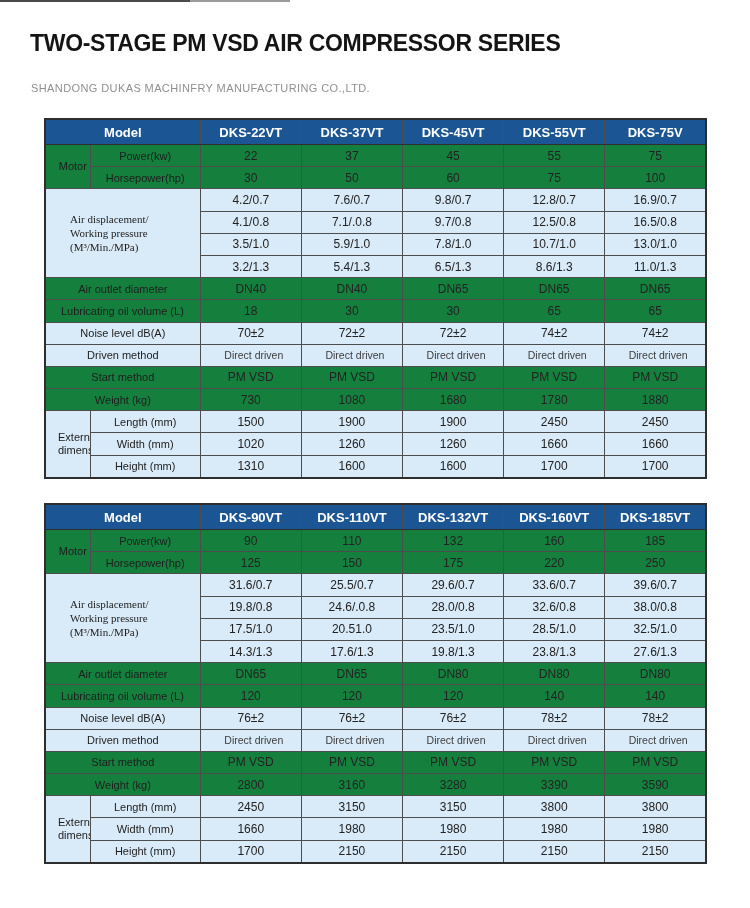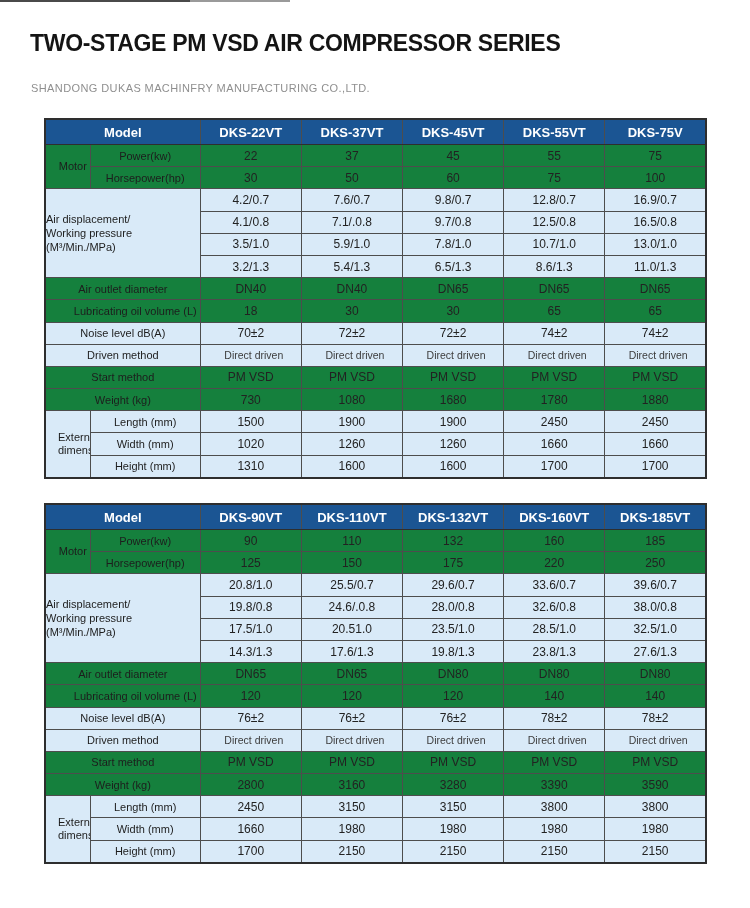--- a/index.html
+++ b/index.html
@@ -8,22 +8,22 @@
   .top-artifact2{position:absolute;top:0;left:190px;height:2px;width:100px;background:#9a9a9a;}
   .title{position:absolute;left:30px;top:30px;margin:0;font-size:23px;font-weight:700;letter-spacing:-0.3px;color:#141414;white-space:nowrap;}
   .subtitle{position:absolute;left:31px;top:82px;font-size:11px;letter-spacing:0.4px;color:#8f8f8f;white-space:nowrap;}
   table.spec{position:absolute;left:44px;width:663px;border-collapse:collapse;table-layout:fixed;border:2px solid #2e2e2e;background:#15803d;}
   table.spec th,table.spec td{border:1px solid #4d4d4d;text-align:center;vertical-align:middle;padding:0 2px;overflow:hidden;}
   table.spec thead th{background:#1b5593;color:#ffffff;font-size:13px;font-weight:700;height:24px;border-left:1px solid #dce8f4;border-top:1px solid #1b5593;border-bottom:1px solid #2e2e2e;}
   table.spec thead th:first-child{border-left:1px solid #1b5593;}
   table.spec tbody td{height:21.2px;font-size:12px;}
   table.spec tbody td.label,table.spec tbody td.group{font-size:11px;color:#1d1d1d;}
   table.spec tbody td.group{line-height:1.2;padding-left:12px;}
-  table.spec tbody td.label.left{text-align:left;padding-left:0;line-height:1.3;}
-  table.spec tbody td.label.right{text-align:right;padding-right:3px;}
+  table.spec tbody td.label.left{text-align:left;padding-left:24px;line-height:1.3;font-family:Liberation Serif, serif;}
+  table.spec tbody td.label.right{text-align:center;padding-right:3px;}
   table.spec tbody tr.shaded td{background:#d9eaf8;}
   table.spec tbody td.val.small{font-size:10.5px;color:#3c3c3c;padding-left:8px;}
 </style>
 </head>
 <body>
 
 <div class="top-artifact"></div>
 <div class="top-artifact2"></div>
 
 <h1 class="title">TWO-STAGE PM VSD AIR COMPRESSOR SERIES</h1>
@@ -204,21 +204,21 @@
       <tr>
         <td class="label">Horsepower(hp)</td>
         <td class="val">125</td>
         <td class="val">150</td>
         <td class="val">175</td>
         <td class="val">220</td>
         <td class="val">250</td>
       </tr>
       <tr class="shaded">
         <td colspan="2" rowspan="4" class="label left">Air displacement/<br>Working pressure<br>(M³/Min./MPa)</td>
-        <td class="val">20.8/1.0</td>
+        <td class="val">31.6/0.7</td>
         <td class="val">25.5/0.7</td>
         <td class="val">29.6/0.7</td>
         <td class="val">33.6/0.7</td>
         <td class="val">39.6/0.7</td>
       </tr>
       <tr class="shaded">
         <td class="val">19.8/0.8</td>
         <td class="val">24.6/.0.8</td>
         <td class="val">28.0/0.8</td>
         <td class="val">32.6/0.8</td>

